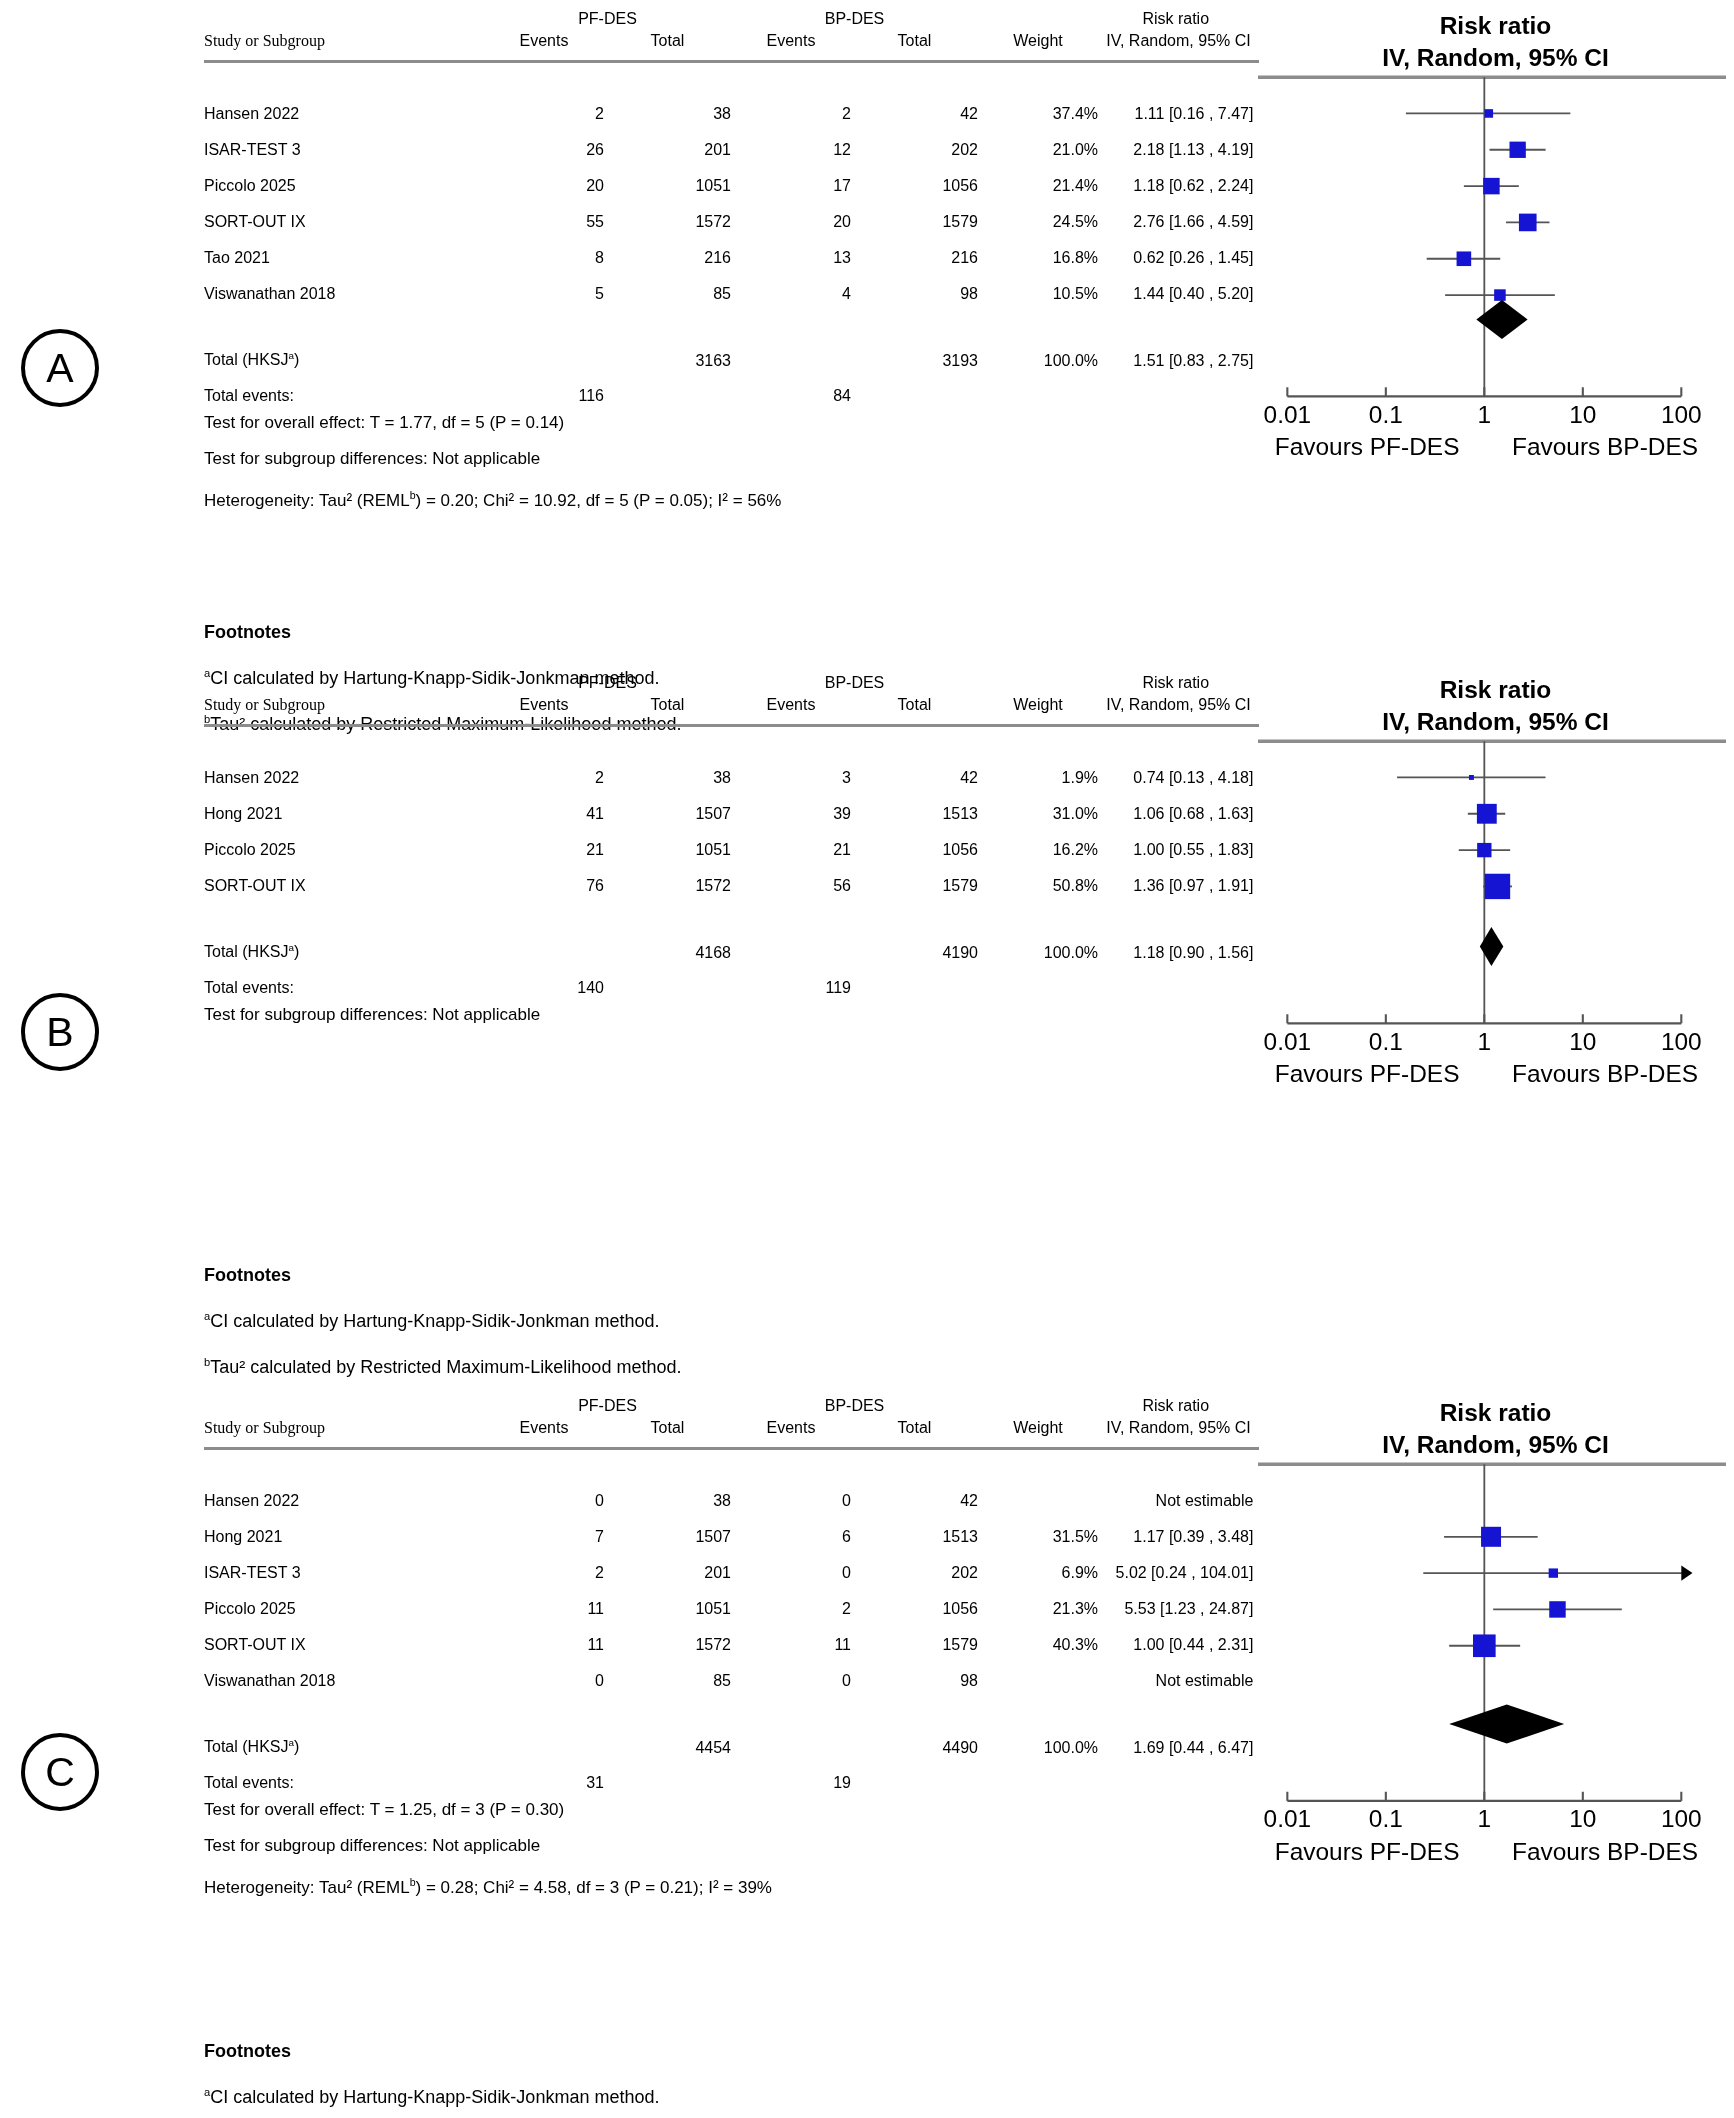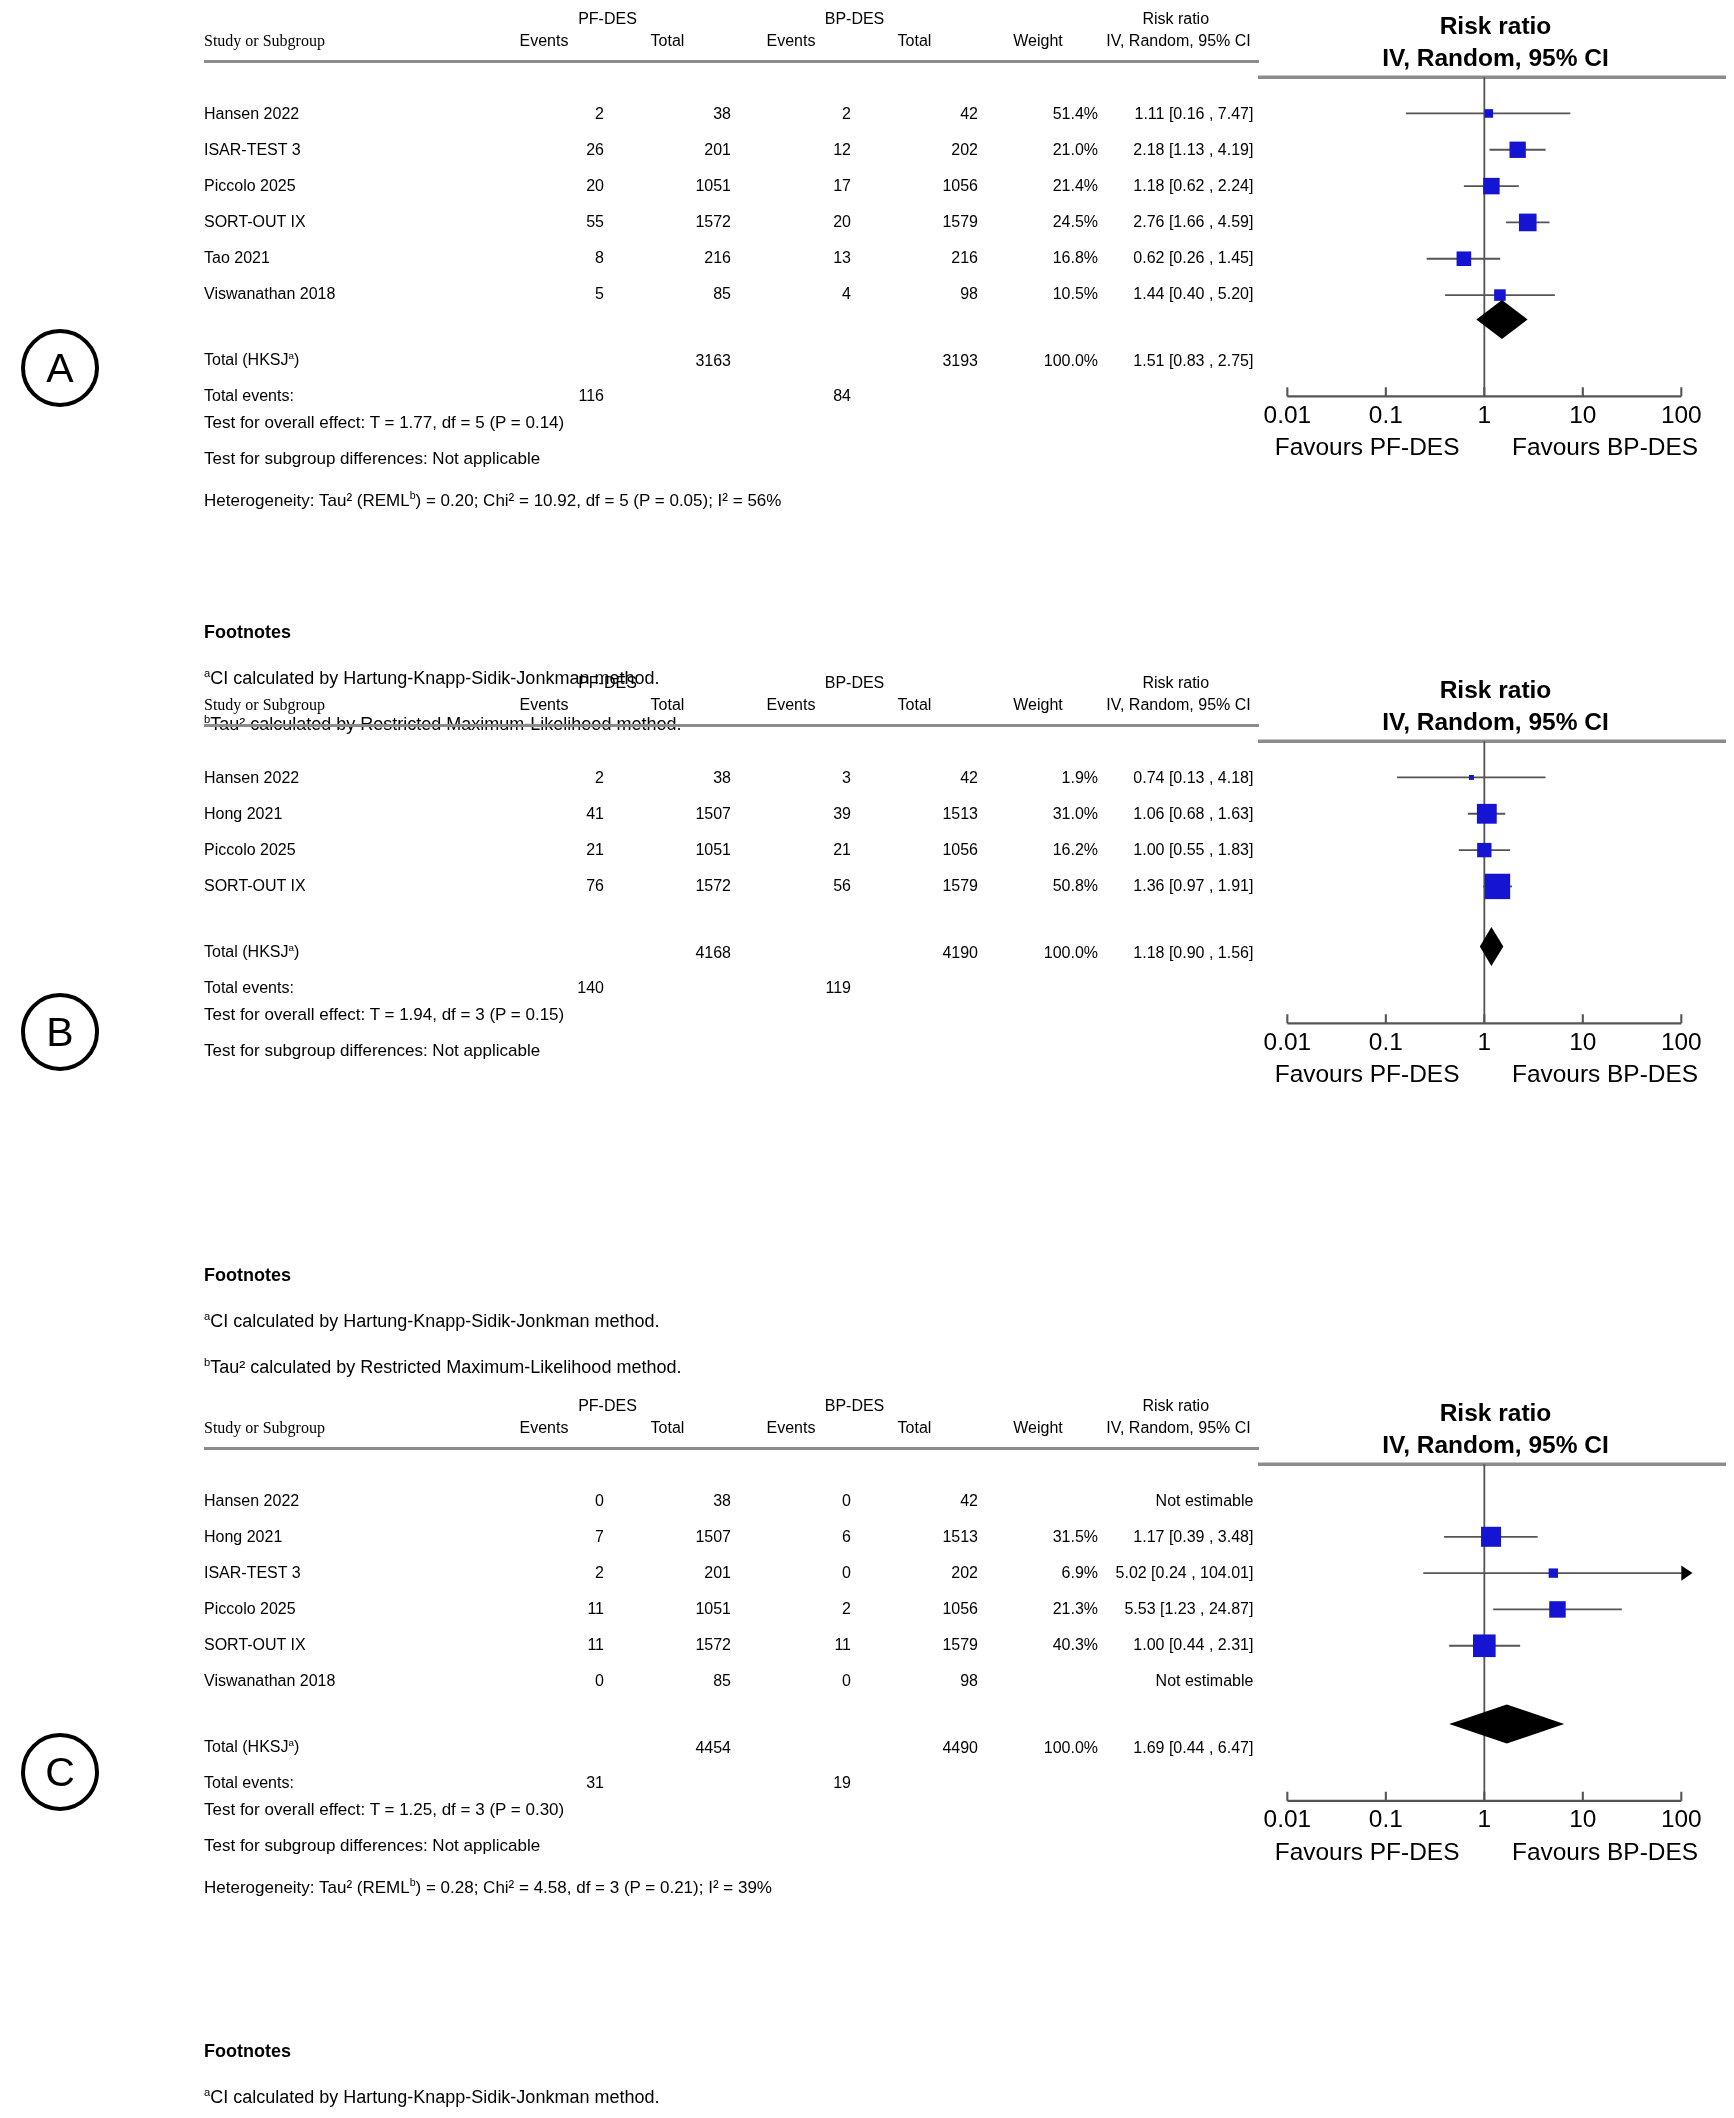--- a/index.html
+++ b/index.html
@@ -167,21 +167,21 @@
           </tr>
           <tr class="spacer-row">
             <td colspan="7"></td>
           </tr>
           <tr class="data-row">
             <td class="col-study">Hansen 2022</td>
             <td class="col-e1">2</td>
             <td class="col-t1">38</td>
             <td class="col-e2">2</td>
             <td class="col-t2">42</td>
-            <td class="col-w">51.4%</td>
+            <td class="col-w">37.4%</td>
             <td class="col-rr">1.11 [0.16 , 7.47]</td>
           </tr>
           <tr class="data-row">
             <td class="col-study">ISAR-TEST 3</td>
             <td class="col-e1">26</td>
             <td class="col-t1">201</td>
             <td class="col-e2">12</td>
             <td class="col-t2">202</td>
             <td class="col-w">21.0%</td>
             <td class="col-rr">2.18 [1.13 , 4.19]</td>
@@ -394,21 +394,20 @@
             <td class="col-study">Total events:</td>
             <td class="col-e1">140</td>
             <td class="col-t1"></td>
             <td class="col-e2">119</td>
             <td class="col-t2"></td>
             <td class="col-w"></td>
             <td class="col-rr"></td>
           </tr>
         </tbody>
       </table>
-      <div class="stat-line">Test for overall effect: T = 1.94, df = 3 (P = 0.15)</div>
       <div class="stat-line">Test for subgroup differences: Not applicable</div>
     </div>
   <div class="plot" style="left:1258px; top:9.8px; width:475px; height:545px;">
       <div class="plot-header">
         <div>Risk ratio</div>
         <div>IV, Random, 95% CI</div>
       </div>
       <svg width="475" height="545" viewBox="0 0 680 780">
         <line x1="0" y1="96" x2="670" y2="96" stroke="#8c8c8c" stroke-width="5"></line>
         <line x1="324" y1="96" x2="324" y2="500" stroke="#555" stroke-width="2.6"></line>

